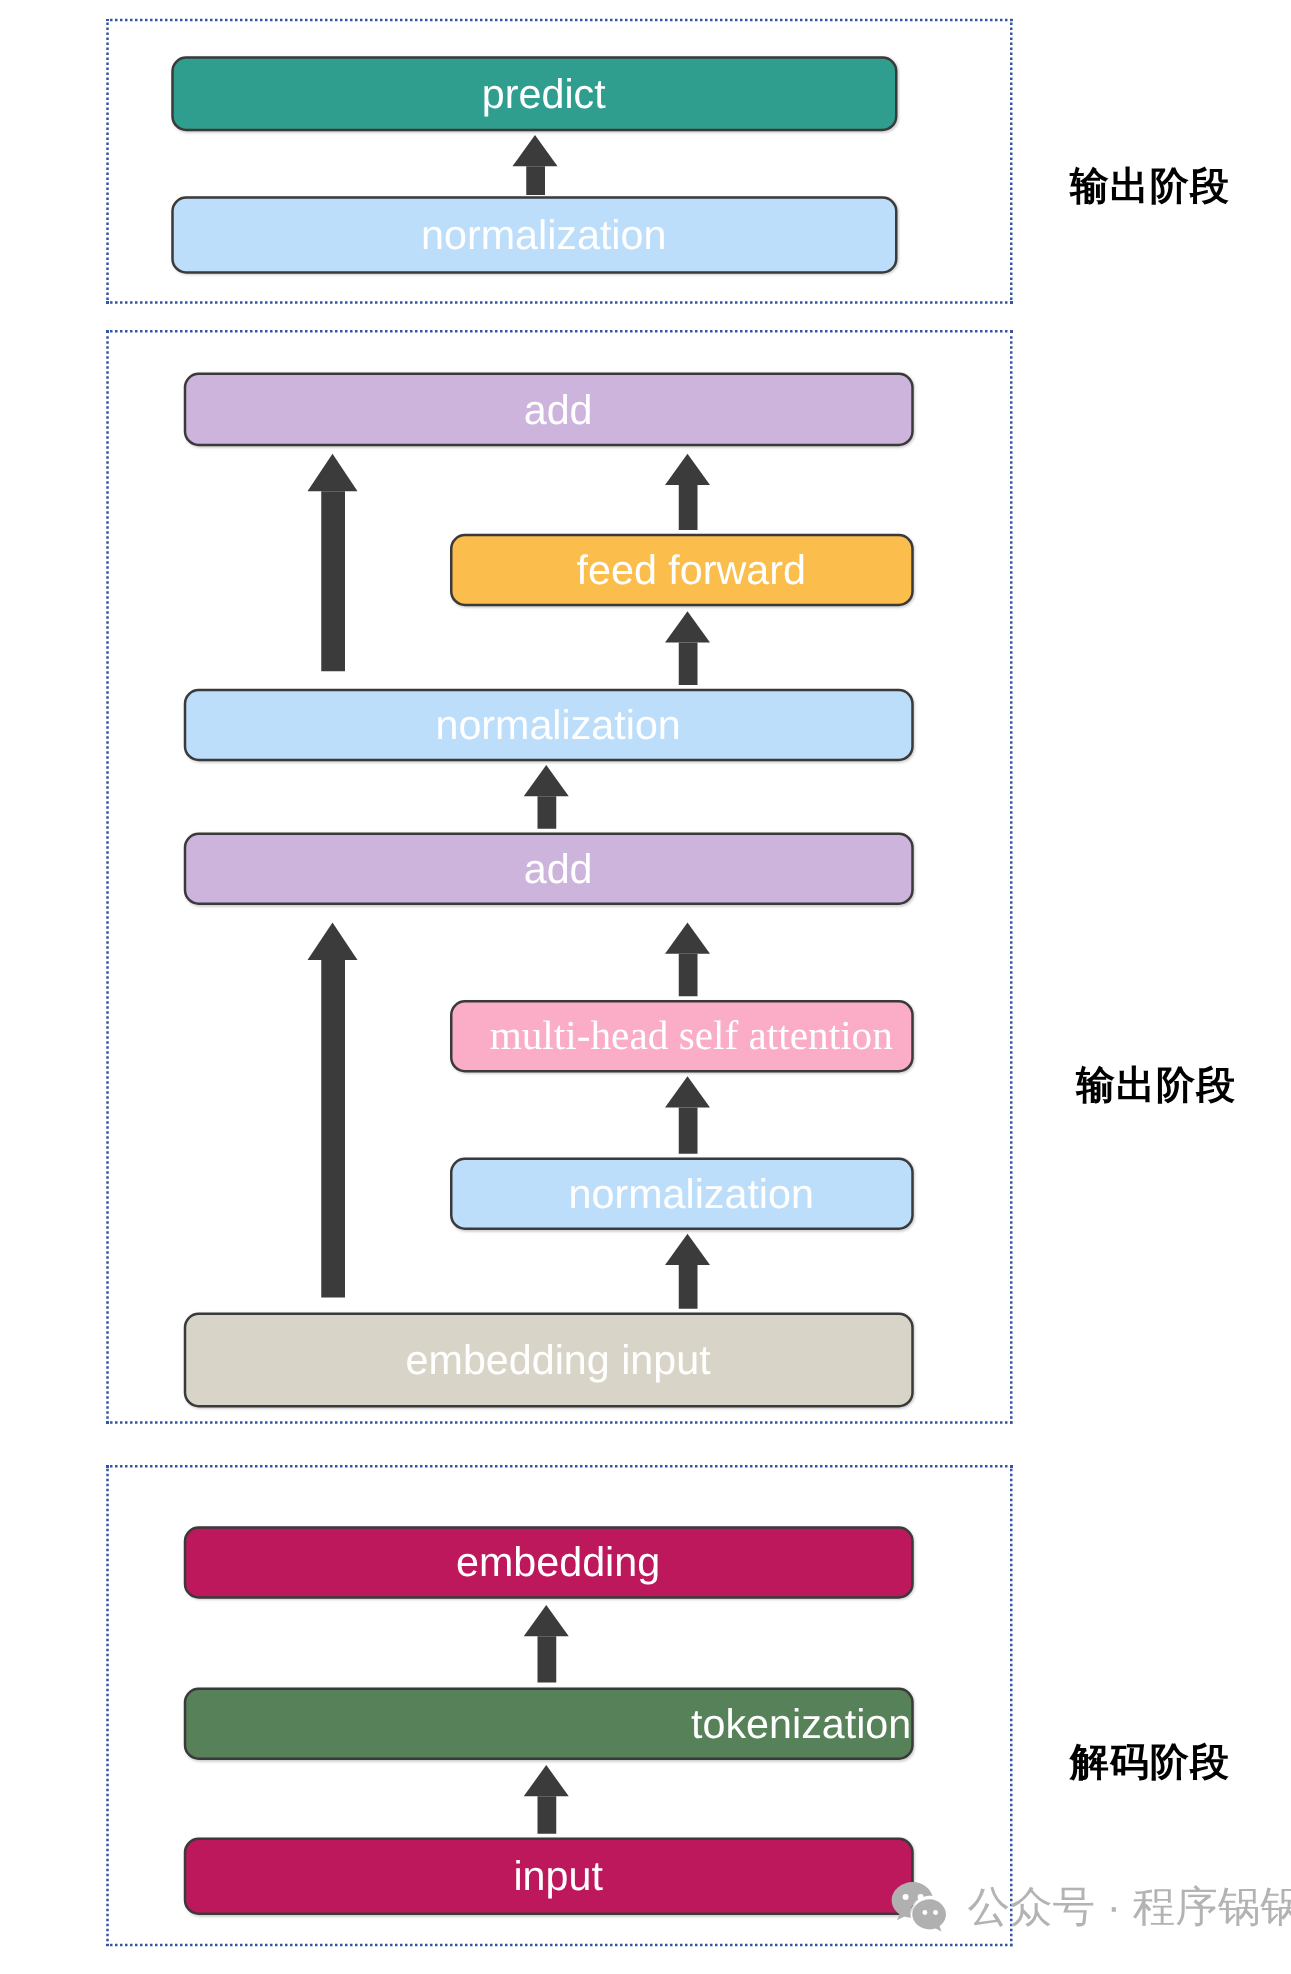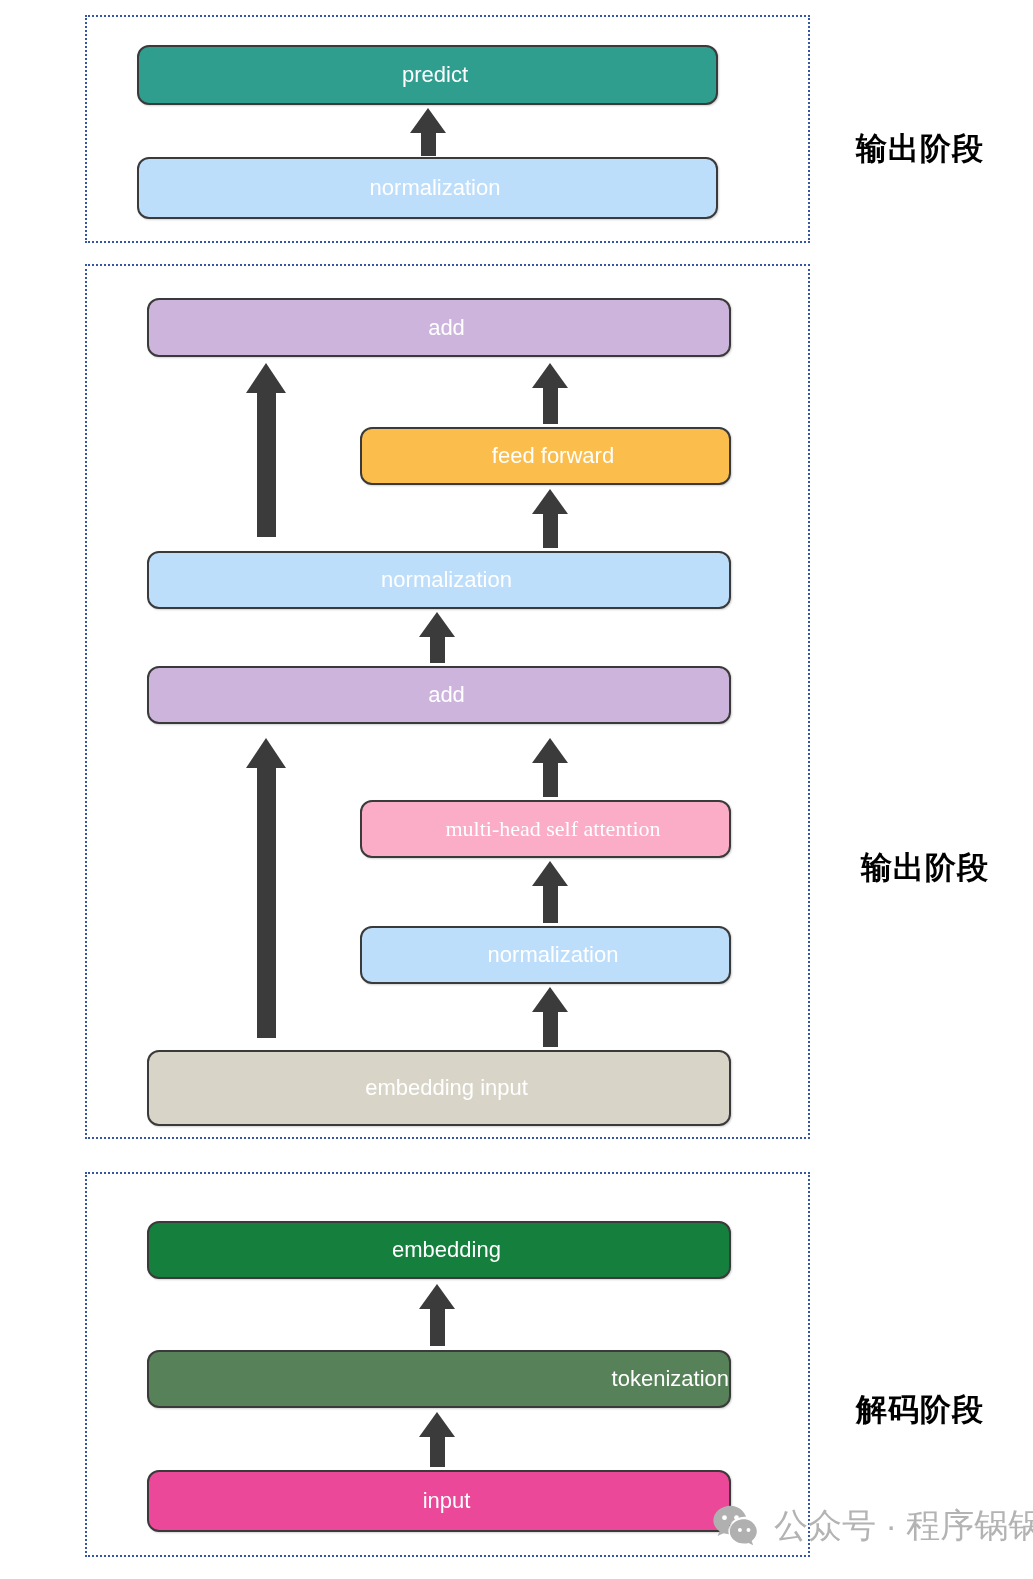--- a/index.html
+++ b/index.html
@@ -6,21 +6,21 @@
   html,body { width:1033px; height:1579px; background:#ffffff;
     font-family:"Liberation Sans","DejaVu Sans",sans-serif; }
   .canvas { position:relative; width:1033px; height:1579px; background:#fff; overflow:hidden; }
 
   .stage { position:absolute; border:2px dotted #3556a5; background:transparent; }
   .stage-label { position:absolute; font-size:31px; font-weight:700; color:#000;
     text-align:center; white-space:nowrap; letter-spacing:1px;margin-top:32px; }
 
   .box { position:absolute; border:2px solid #3a3a3a; border-radius:12px;
     display:flex; align-items:center; justify-content:center;
-    color:#ffffff; font-size:22px; box-shadow:1px 1px 2px rgba(0,0,0,.18);padding-left:15px; }
+    color:#ffffff; font-size:33px; box-shadow:1px 1px 2px rgba(0,0,0,.18);padding-left:15px; }
 
   .arrow { position:absolute; display:flex; flex-direction:column; align-items:center; }
   .arrow .head { width:0; height:0; border-style:solid; border-color:transparent;
     border-width:0 18px 25px 18px; border-bottom-color:#3b3b3b; }
   .arrow .shaft { width:15px; flex:1; background:#3b3b3b; }
   .arrow.long .head { border-width:0 20px 30px 20px; border-bottom-color:#3b3b3b; }
   .arrow.long .shaft { width:19px; }
 
   .watermark { position:absolute; left:712px; top:1503px; display:flex;
     align-items:center; gap:12px; color:#b3b3b3; }
@@ -114,39 +114,39 @@
 
   <div class="arrow" style="left:532px; top:987px; width:36px; height:60px;">
     <div class="head"></div>
       <div class="shaft"></div>
   </div>
 
   <div class="box" style="left: 147px; top: 1050px; width: 584px; height: 76px; background-color: rgb(216, 213, 200);">
     <span>embedding input</span>
   </div>
 
-  <div class="box" style="left: 147px; top: 1221px; width: 584px; height: 58px; background-color: #15803d;">
+  <div class="box" style="left: 147px; top: 1221px; width: 584px; height: 58px; background-color: #be185d;">
     <span>embedding</span>
   </div>
 
   <div class="arrow" style="left:419px; top:1284px; width:36px; height:62px;">
     <div class="head"></div>
       <div class="shaft"></div>
   </div>
 
   <div class="box" style="left: 147px; top: 1350px; width: 584px; height: 58px; background-color: rgb(87, 129, 88); justify-content: flex-end;">
     <span>tokenization</span>
   </div>
 
   <div class="arrow" style="left:419px; top:1412px; width:36px; height:55px;">
     <div class="head"></div>
       <div class="shaft"></div>
   </div>
 
-  <div class="box" style="left: 147px; top: 1470px; width: 584px; height: 62px; background-color: #ec4899;">
+  <div class="box" style="left: 147px; top: 1470px; width: 584px; height: 62px; background-color: #be185d;">
     <span>input</span>
   </div>
 
   <div class="watermark">
     <svg width="50" height="44" viewBox="0 0 48 42">
       <g fill="#b0b0b0">
         <path d="M18 1.5C8.8 1.5 1.3 7.8 1.3 15.5c0 4.3 2.3 8.1 5.9 10.6l-1.8 4.6 5.6-2.8c1.6.5 3.4.8 5.2.9-.3-1-.5-2.1-.5-3.2 0-7.5 7-13.6 15.7-13.6.4 0 .9 0 1.3.1C30.9 6.6 25 1.5 18 1.5z"></path>
         <path d="M30.8 14.6c-7.6 0-13.7 5.2-13.7 11.6 0 6.4 6.1 11.6 13.7 11.6 1.5 0 3-.2 4.4-.6l4.3 2.2-1.4-4.1c2.9-2.1 4.9-5.4 4.9-9.1 0-6.4-6.2-11.6-12.2-11.6z"></path>
       </g>
       <circle cx="12" cy="13" r="2.3" fill="#ffffff"></circle>

